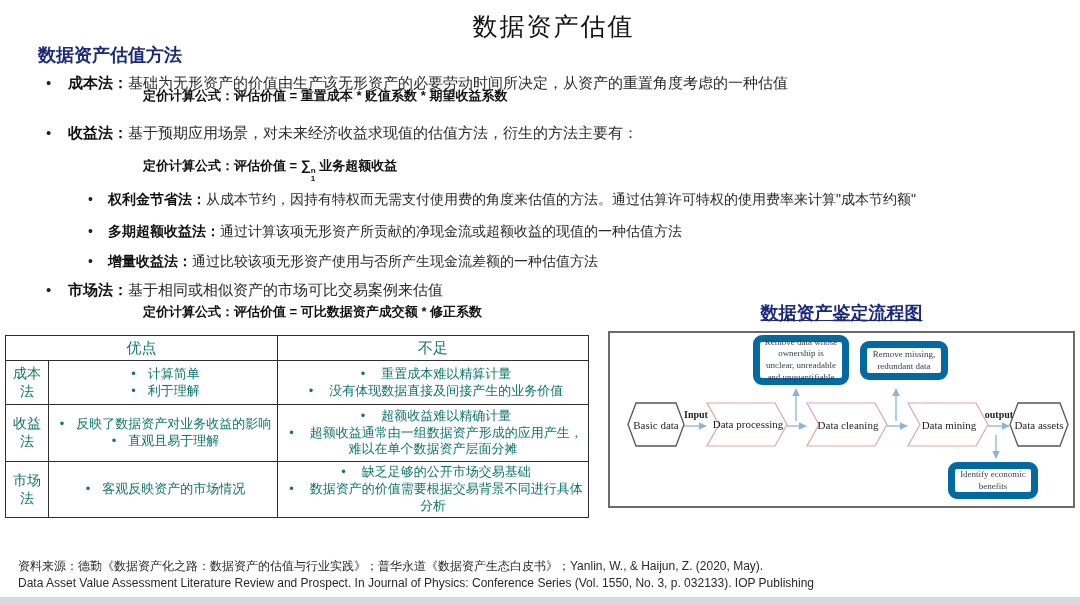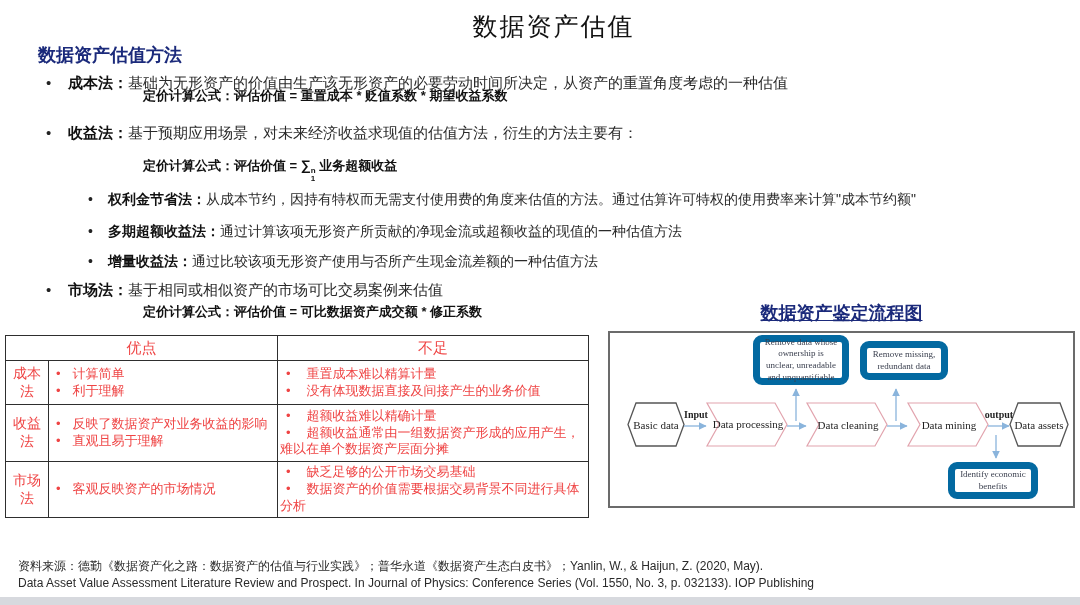--- a/index.html
+++ b/index.html
@@ -20,22 +20,22 @@
   .bullet.l1 { left:46px; padding-left:22px; width:1005px; font-size:15px; }
   .bullet.l2 { left:88px; padding-left:20px; width:965px; font-size:14px; }
   .bullet::before { content:"•"; position:absolute; left:0; top:0; color:#222; }
   .formula { position:absolute; left:143px; font-size:13px; font-weight:bold; color:#111; }
   .supsub { display:inline-flex; flex-direction:column; vertical-align:-3px;
             font-size:8px; line-height:1.05; font-weight:bold; text-align:left; }
   .sigma { font-size:14px; }
 
   
   .cmp-table { position:absolute; left:5px; top:335px; width:583px;
-               border-collapse:collapse; table-layout:fixed; font-size:13px; color:#ef4444; }
-  .cmp-table th, .cmp-table td { border:1px solid #2e2e2e; padding:1px 2px; }
+               border-collapse:collapse; table-layout:fixed; font-size:13px; color:#0f766e; }
+  .cmp-table th, .cmp-table td { border:1px solid #2e2e2e; padding:1px 2px;text-align:center; }
   .cmp-table th { font-weight:normal; font-size:15px; height:22px; text-align:center; }
   .cmp-table td.lbl { text-align:center; font-size:14px; }
   .ti { line-height:1.3; }
   .ti .mk { margin:0 12px 0 5px; }
   .cons .ti .mk { margin:0 16px 0 6px; }
 
   
   .fc-title { position:absolute; left:608px; top:301px; width:467px; text-align:center;
               font-size:18px; font-weight:bold; color:#1b2a7b;text-decoration:underline; }
   .fc-panel { position:absolute; left:608px; top:331px; width:467px; height:177px;

